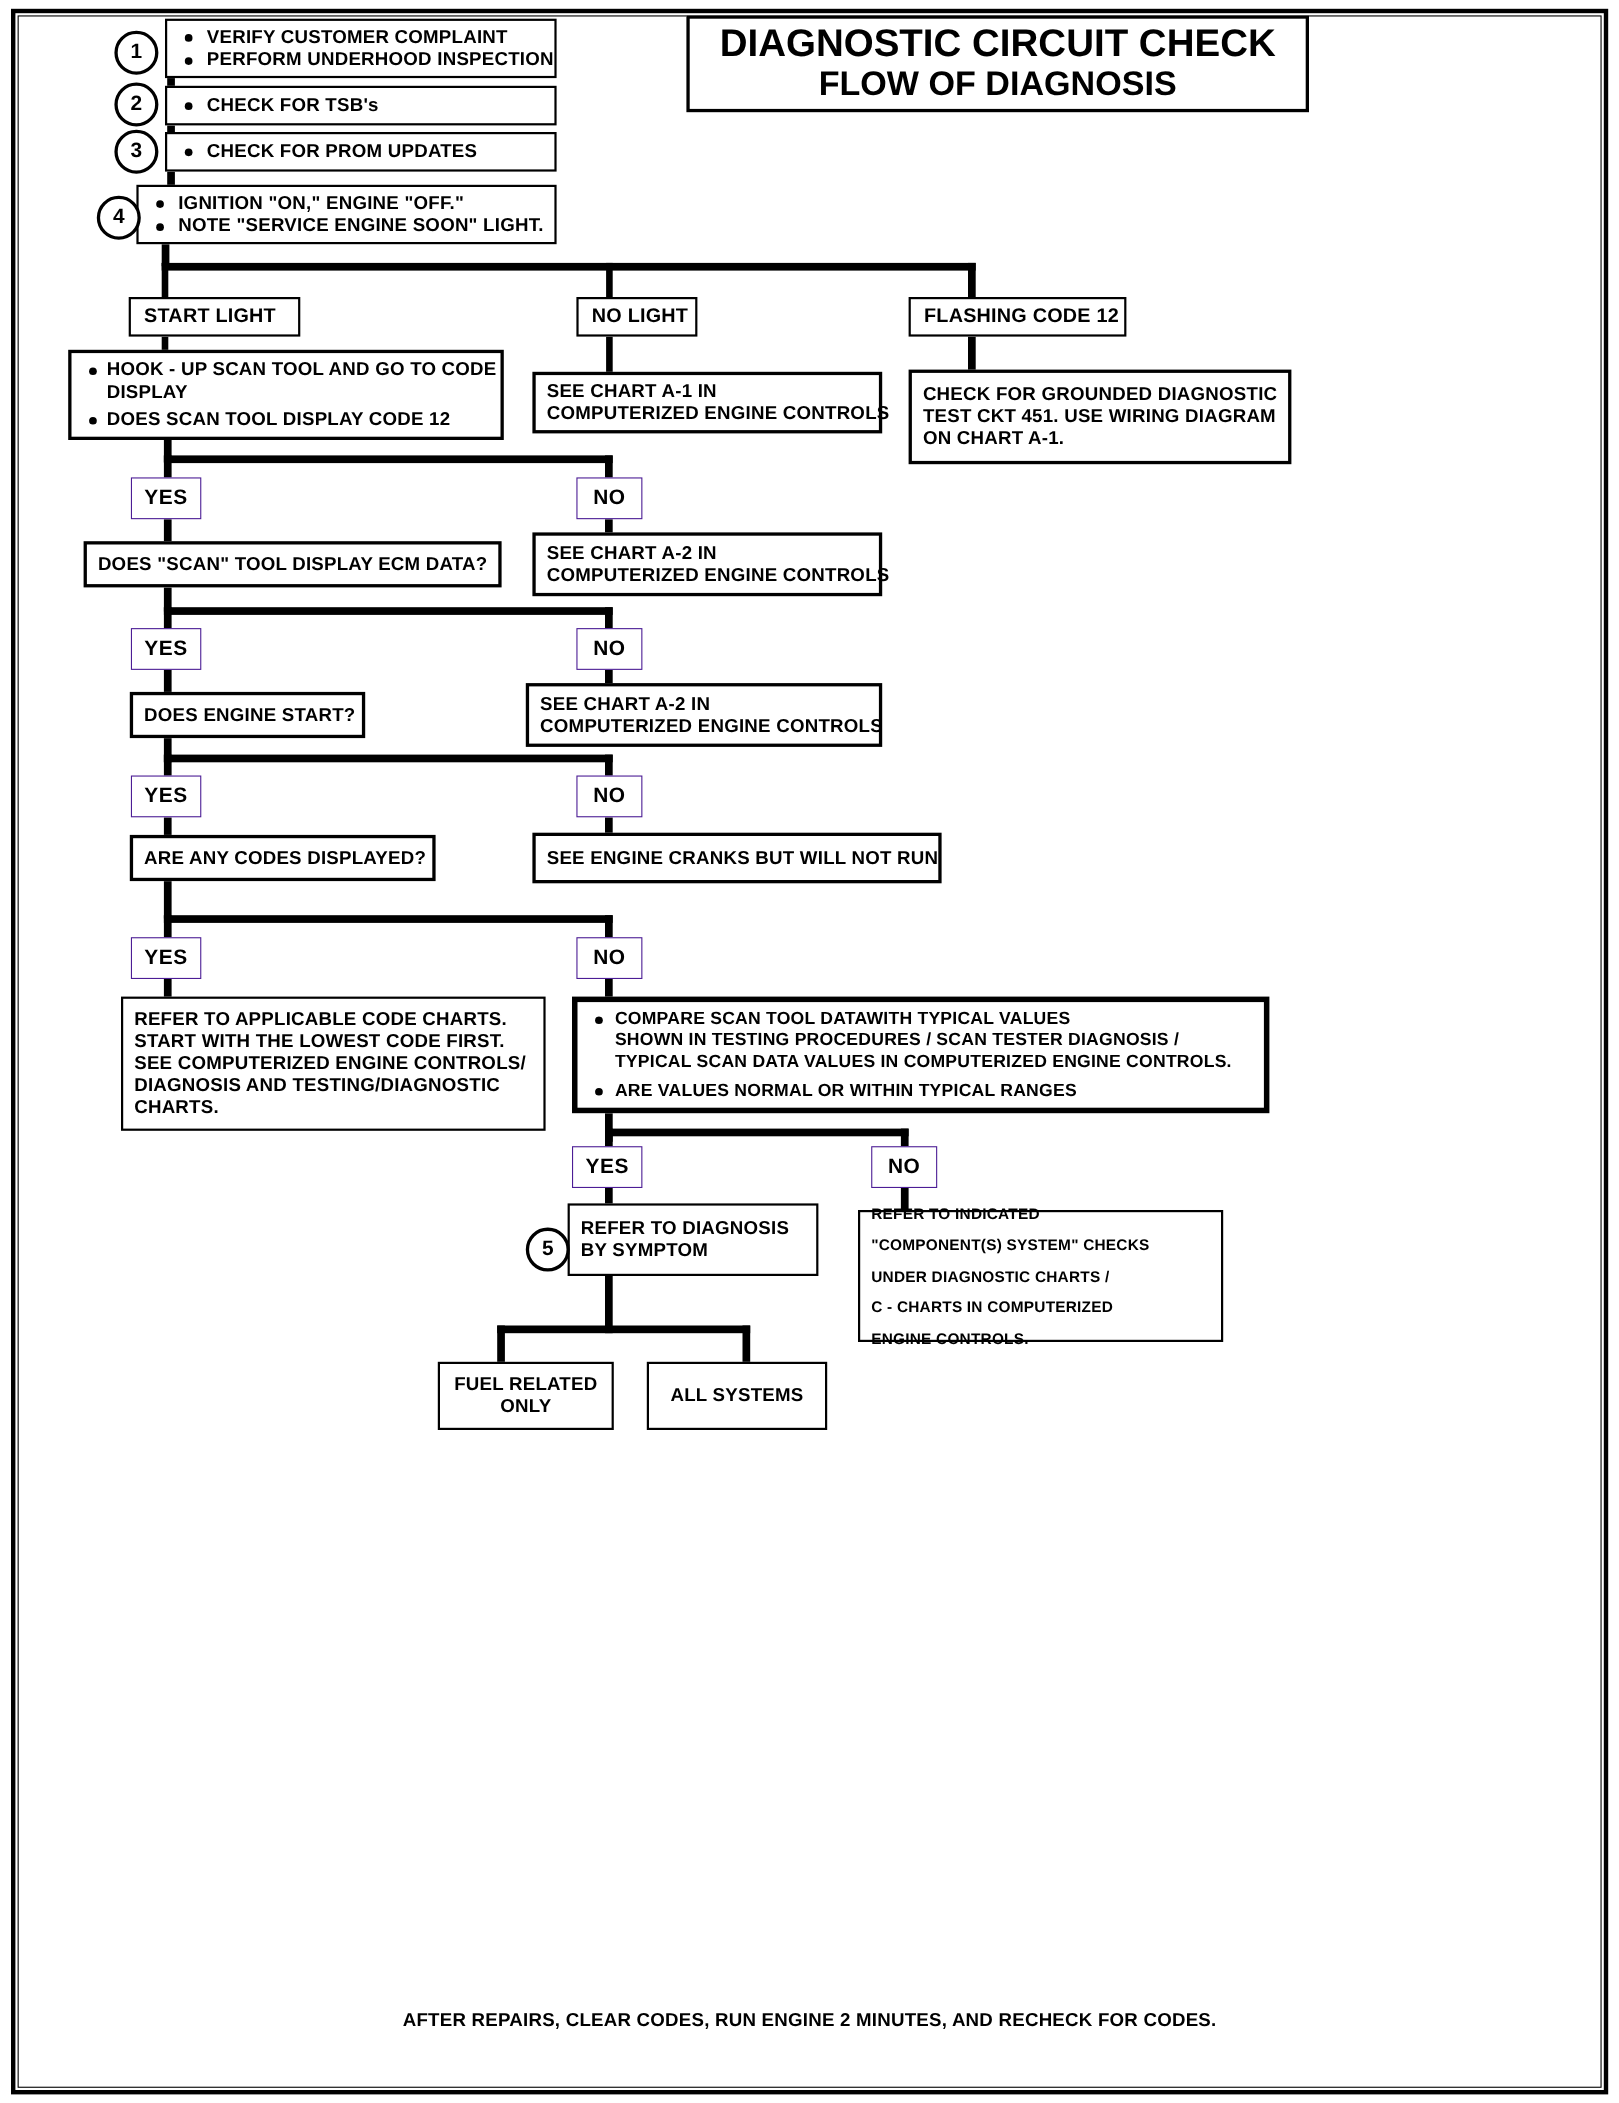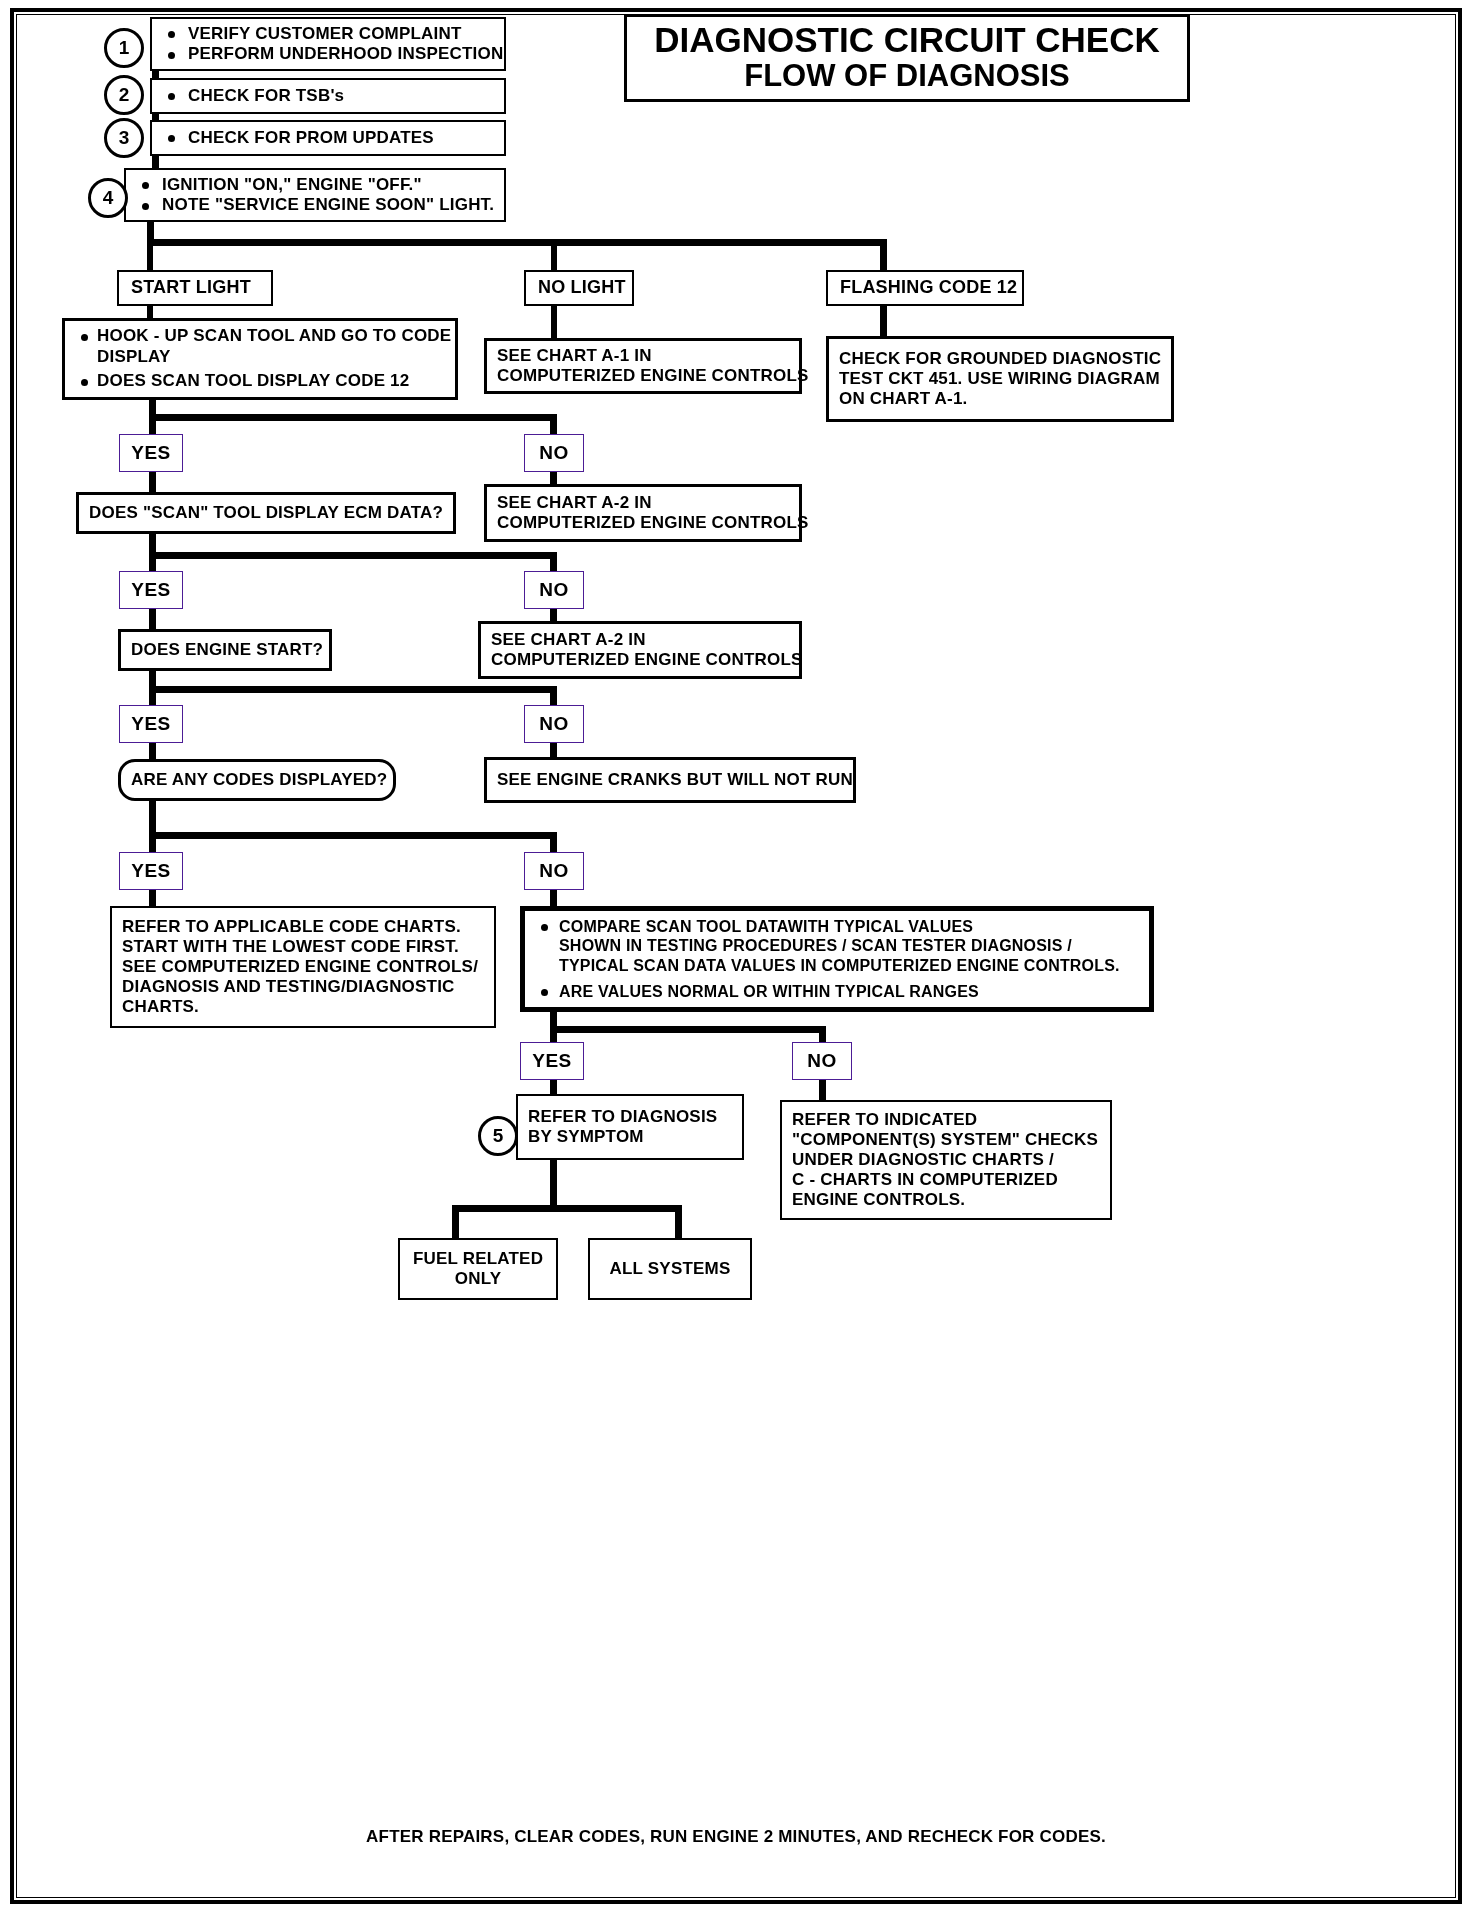--- a/index.html
+++ b/index.html
@@ -205,21 +205,21 @@
   <div class="ln" style="left:149px;top:686px;width:408px;height:7px;"></div>
   <div class="ln" style="left:149px;top:686px;width:7px;height:20px;"></div>
   <div class="ln" style="left:550px;top:686px;width:7px;height:20px;"></div>
 
   <div class="yn" style="left:119px;top:705px;width:64px;height:38px;">YES</div>
   <div class="yn" style="left:524px;top:705px;width:60px;height:38px;">NO</div>
 
   <div class="ln" style="left:149px;top:743px;width:7px;height:22px;"></div>
   <div class="ln" style="left:550px;top:743px;width:7px;height:18px;"></div>
 
-  <div class="box pad" style="left:118px;top:759px;width:278px;height:42px;font-size:17px;border-radius:17px;">
+  <div class="box pad" style="left:118px;top:759px;width:278px;height:42px;font-size:17px;">
     <div class="line">ARE ANY CODES DISPLAYED?</div>
   </div>
 
   <div class="box pad" style="left:484px;top:757px;width:372px;height:46px;font-size:17px;">
     <div class="line">SEE ENGINE CRANKS BUT WILL NOT RUN</div>
   </div>
 
   <div class="ln" style="left:149px;top:801px;width:7px;height:34px;"></div>
   <div class="ln" style="left:149px;top:832px;width:408px;height:7px;"></div>
   <div class="ln" style="left:149px;top:832px;width:7px;height:22px;"></div>
@@ -256,21 +256,21 @@
 
   <div class="ln" style="left:550px;top:1080px;width:7px;height:16px;"></div>
   <div class="ln" style="left:819px;top:1080px;width:7px;height:22px;"></div>
 
   <div class="step-circle" style="left:478px;top:1116px;">5</div>
   <div class="box thin pad" style="left:516px;top:1094px;width:228px;height:66px;font-size:17px;">
     <div class="line">REFER TO DIAGNOSIS</div>
     <div class="line">BY SYMPTOM</div>
   </div>
 
-  <div class="box thin pad" style="left:780px;top:1100px;width:332px;height:120px;font-size:17px;">
+  <div class="box thin pad" style="left:780px;top:1100px;width:332px;height:120px;font-size:14px;gap:12px;">
     <div class="line">REFER TO INDICATED</div>
     <div class="line">"COMPONENT(S) SYSTEM" CHECKS</div>
     <div class="line">UNDER DIAGNOSTIC CHARTS /</div>
     <div class="line">C - CHARTS IN COMPUTERIZED</div>
     <div class="line">ENGINE CONTROLS.</div>
   </div>
 
   <div class="ln" style="left:550px;top:1160px;width:7px;height:52px;"></div>
   <div class="ln" style="left:452px;top:1205px;width:230px;height:7px;"></div>
   <div class="ln" style="left:452px;top:1205px;width:7px;height:36px;"></div>

